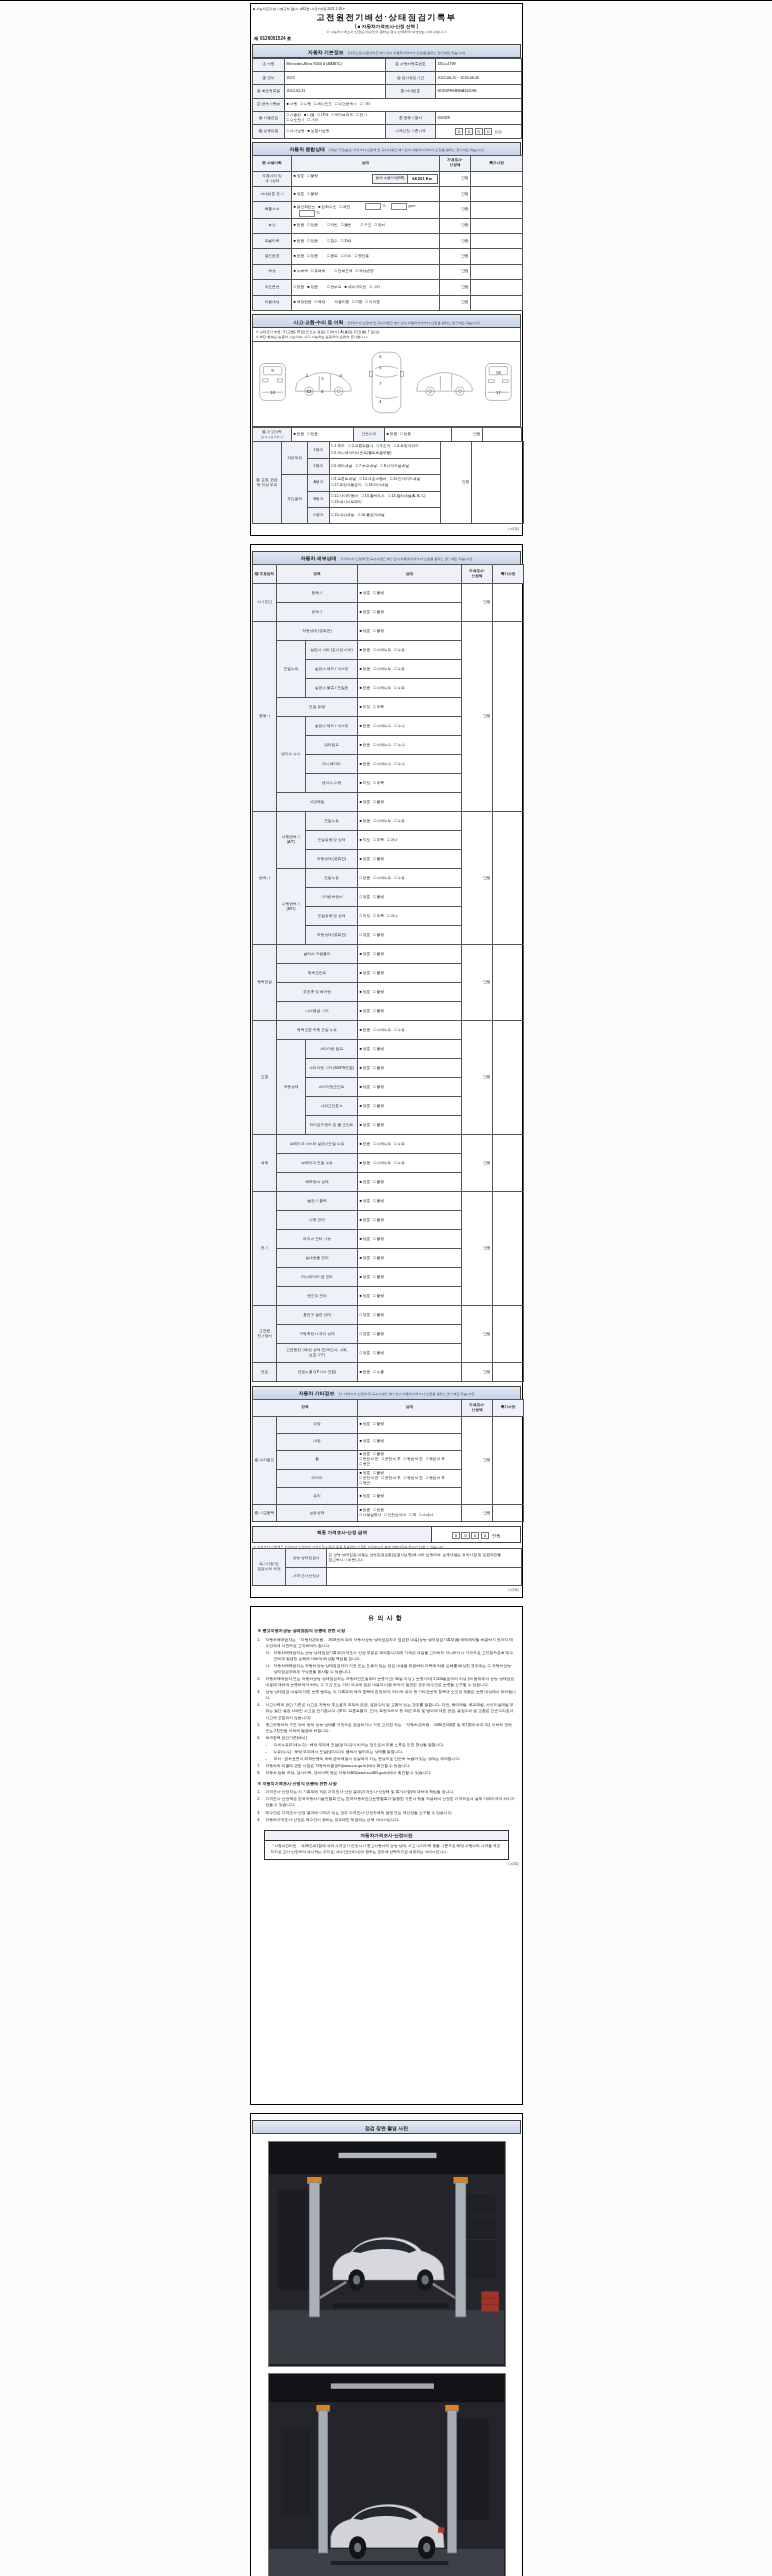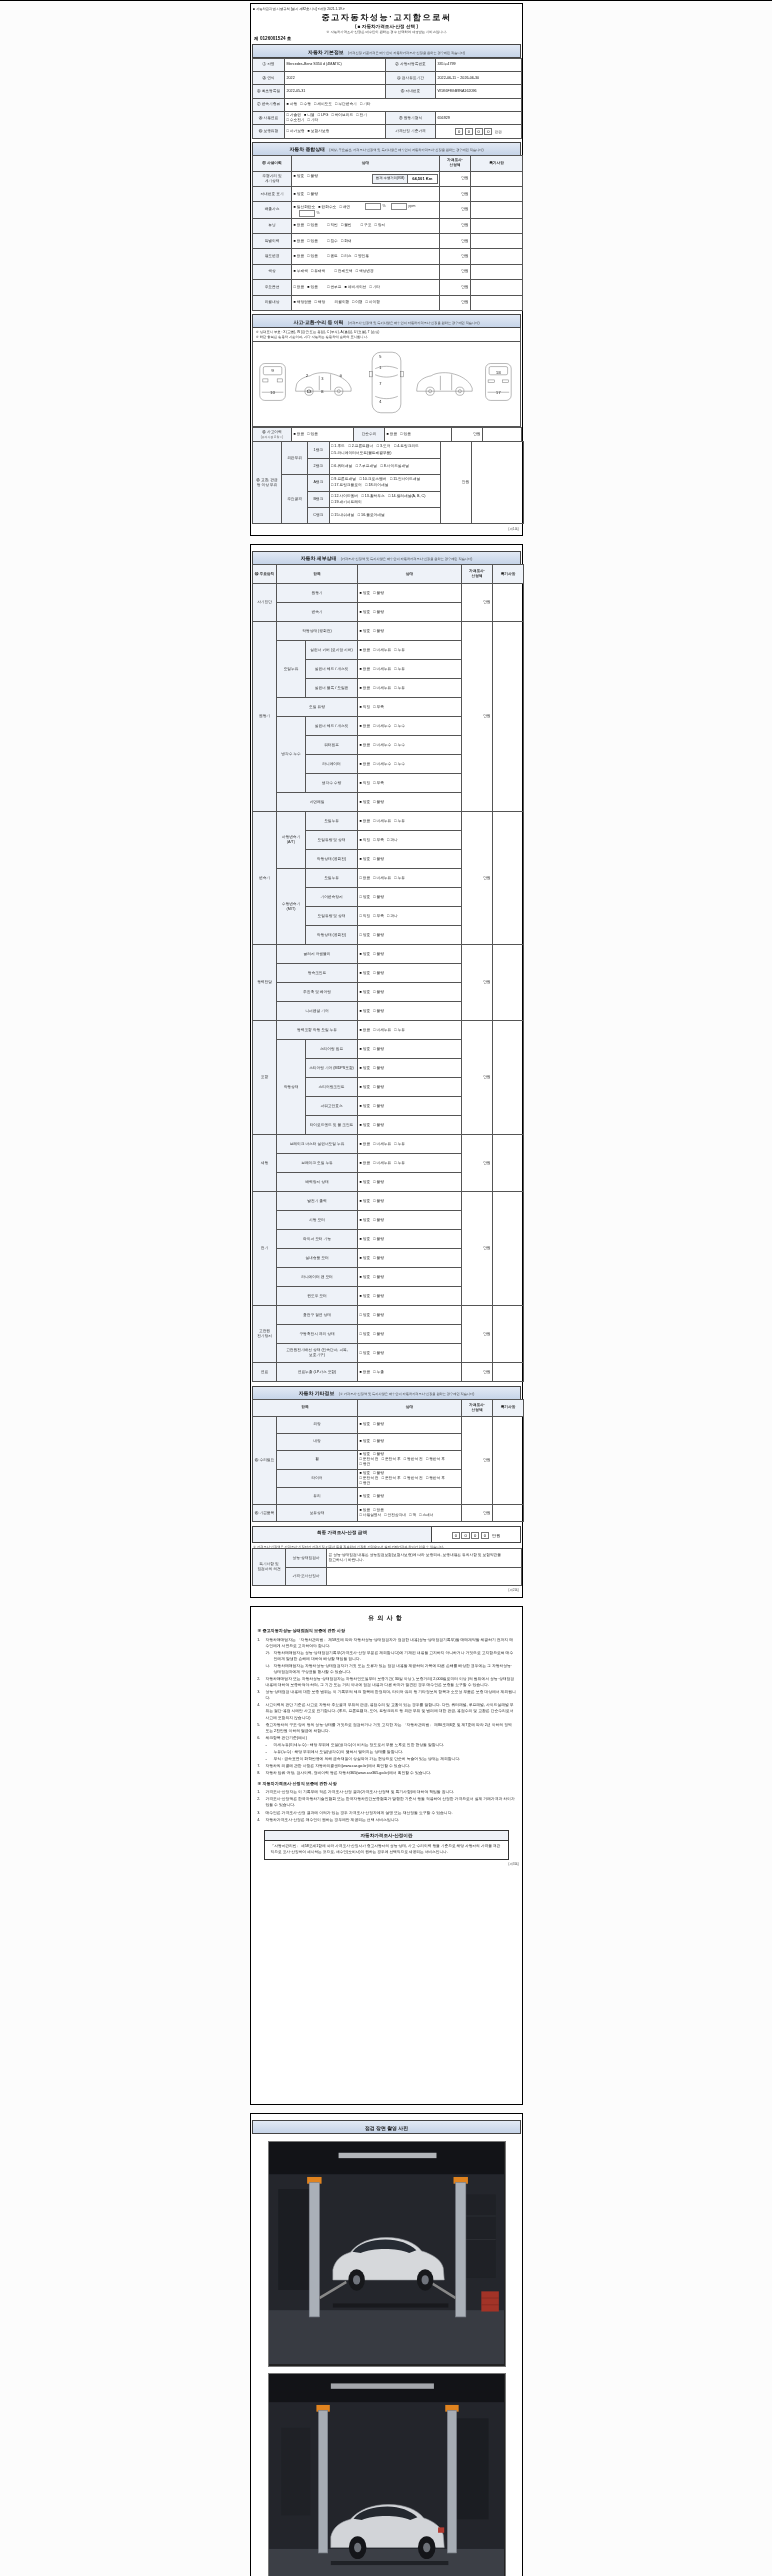--- a/index.html
+++ b/index.html
@@ -61,21 +61,21 @@
 </style>
 </head>
 <body>
 
 <div class="topline"></div>
 <div class="doc">
 
   <div class="page page1">
     <div class="form-ref">■ 자동차관리법 시행규칙 [별지 제82호서식] &lt;개정 2021.1.19.&gt;</div>
     <div class="title-block">
-      <div class="page-title">중고자동차성능·고지함으로써</div>
+      <div class="page-title">고전원전기배선·상태점검기록부</div>
       <div class="page-sub">( ■ 자동차가격조사·산정 선택 )</div>
       <div class="page-note">※ 자동차가격조사·산정은 매수인이 원하는 경우 선택하여 제공받는 서비스입니다.</div>
     </div>
     <div class="doc-no">제 0126001524 호</div>
 
     <div class="bar">
       <span class="bt">자동차 기본정보</span>
       <span class="bn">(가격산정 기준가격은 매수인이 자동차가격조사·산정을 원하는 경우에만 적습니다)</span>
     </div>
     <div id="tbl-basic">

